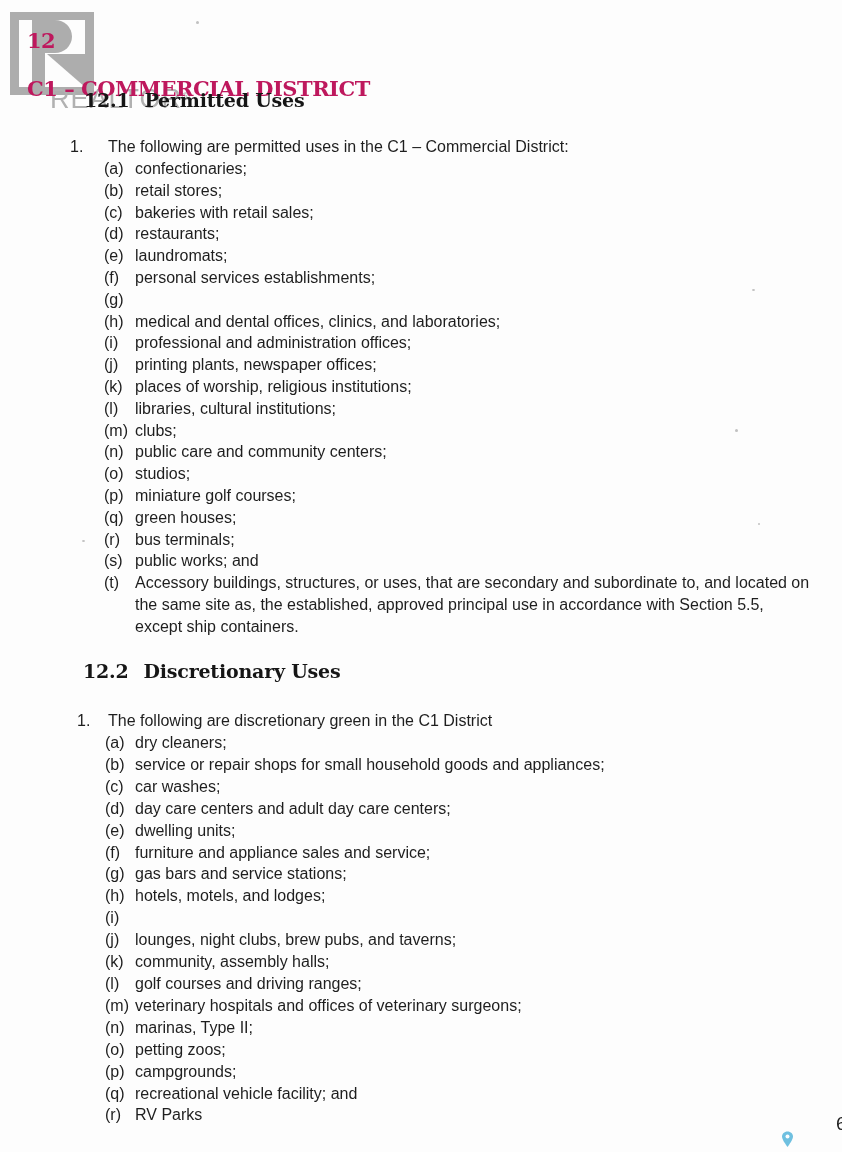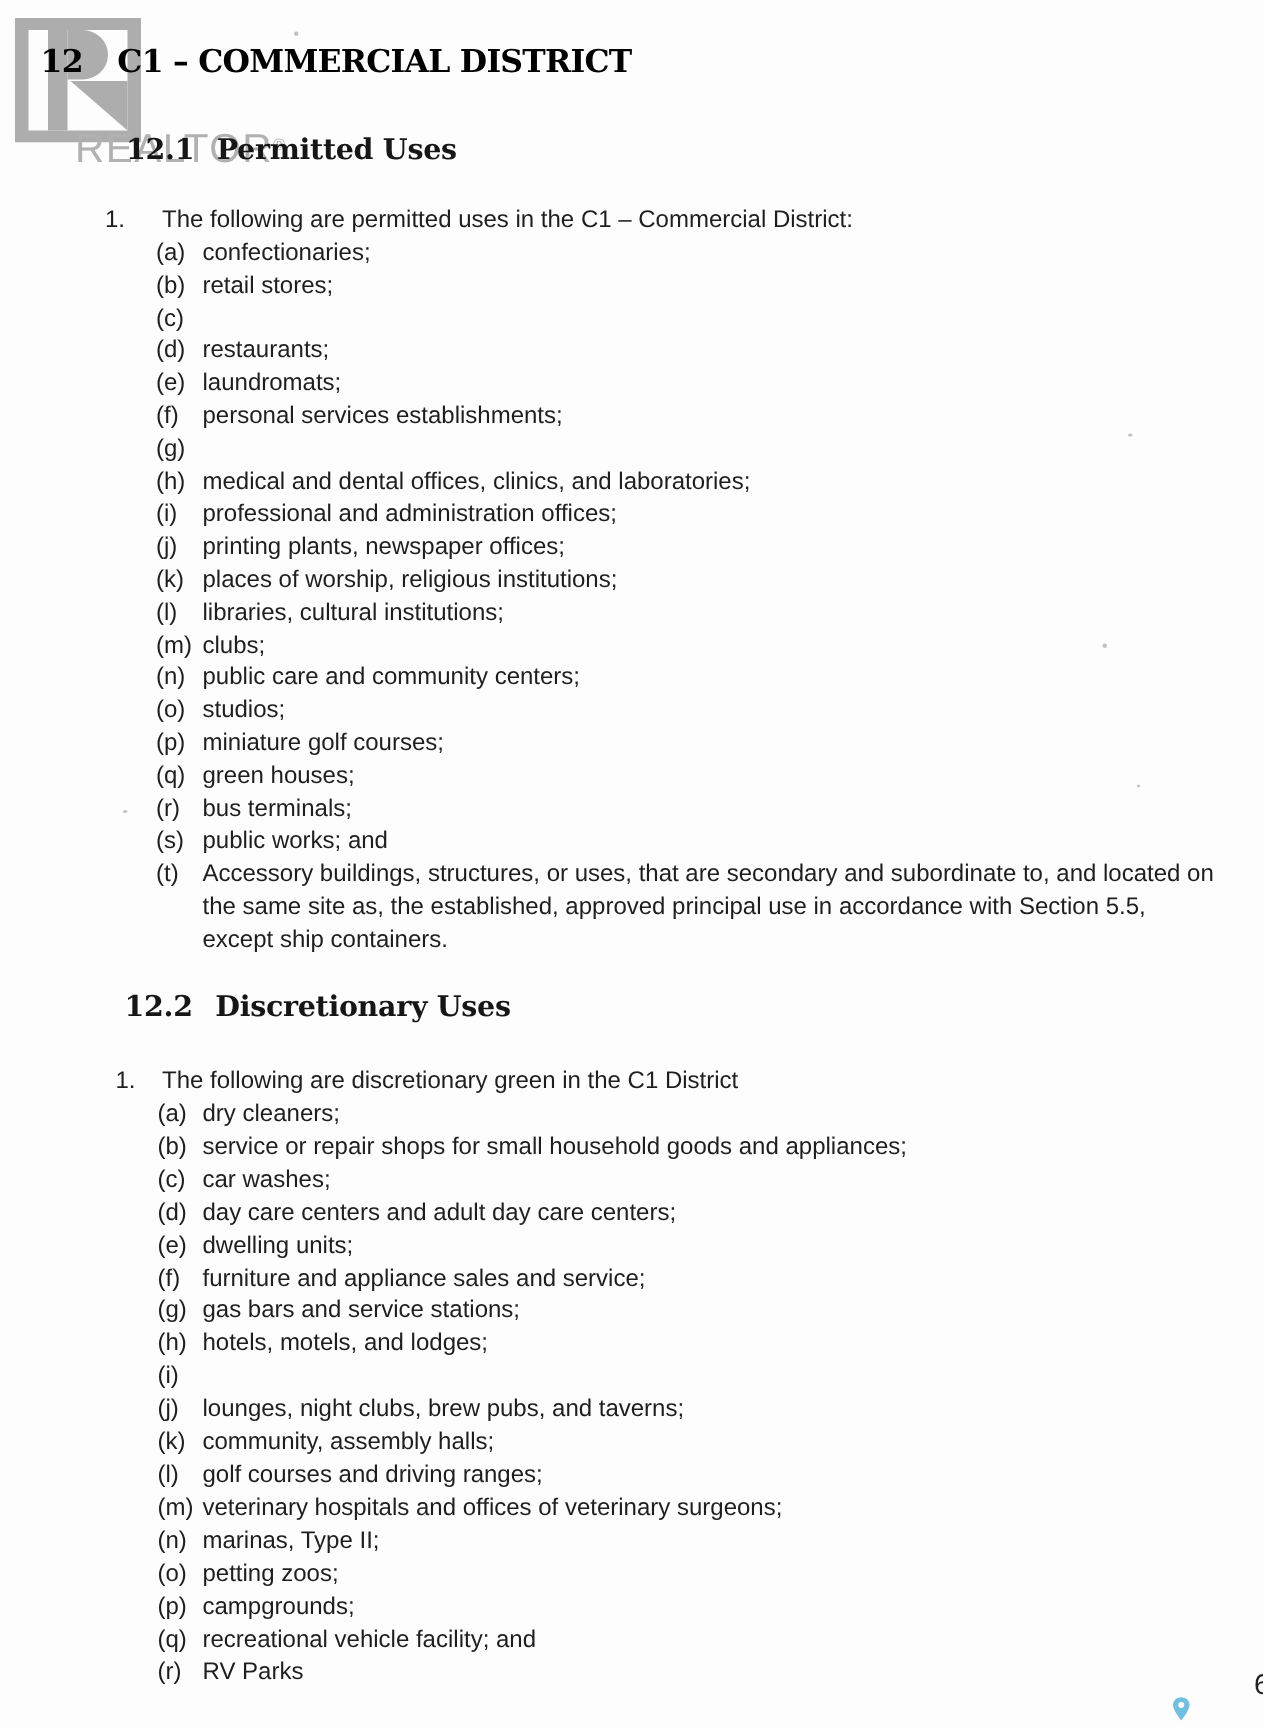--- a/index.html
+++ b/index.html
@@ -23,21 +23,21 @@
     margin-left:46px;
   }
   .wm-reg { font-size:11px; vertical-align:8px; }
 
   
   .main-heading {
     position:absolute; left:27px; top:28px;
     display:flex; gap:23px;
     font-family:"DejaVu Serif", serif;
     font-weight:bold; font-size:21px; letter-spacing:-0.5px;
-    color:#000000; white-space:nowrap;
+    color:#be185d; white-space:nowrap;flex-direction:column;
   }
   .section-heading {
     position:absolute;
     display:flex; gap:15px;
     font-family:"DejaVu Serif", serif;
     font-weight:bold; font-size:19px; letter-spacing:-0.2px;
     color:#161616; white-space:nowrap;
   }
   #sec1-heading { left:84px; top:89px; }
   #sec2-heading { left:83px; top:660px; }
@@ -112,20 +112,21 @@
     <div class="row">
         <span class="ltr">(a)</span>
         <span class="txt">confectionaries;</span>
       </div>
     <div class="row">
         <span class="ltr">(b)</span>
         <span class="txt">retail stores;</span>
       </div>
     <div class="row">
         <span class="ltr">(c)</span>
+        <span class="txt">bakeries with retail sales;</span>
       </div>
     <div class="row">
         <span class="ltr">(d)</span>
         <span class="txt">restaurants;</span>
       </div>
     <div class="row">
         <span class="ltr">(e)</span>
         <span class="txt">laundromats;</span>
       </div>
     <div class="row">

